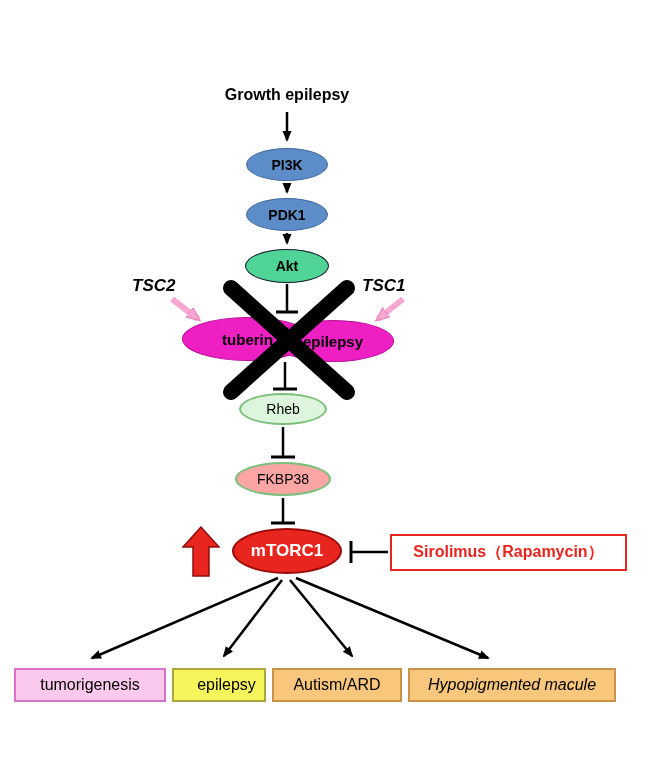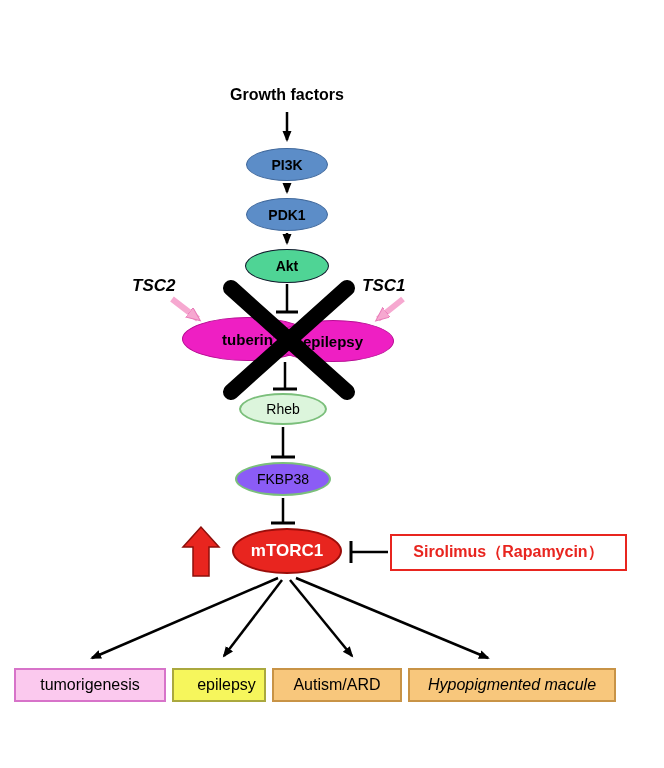--- a/index.html
+++ b/index.html
@@ -17,21 +17,21 @@
     position:absolute; z-index:2; border-radius:50%;
     display:flex; align-items:center; justify-content:center;
     font-size:14px; color:#000; box-sizing:border-box;
   }
   .pi3k   { left:246px; top:148px; width:82px;  height:33px; background:#5c8dc8; border:1px solid #41699c; font-weight:600; }
   .pdk1   { left:246px; top:198px; width:82px;  height:33px; background:#5c8dc8; border:1px solid #41699c; font-weight:600; }
   .akt    { left:245px; top:249px; width:84px;  height:34px; background:#4fd495; border:1px solid #0f172a; font-weight:600; }
   .tuberin  { left:182px; top:317px; width:131px; height:44px; background:#ee1fc3; border:1px solid #b80e94; font-weight:bold; font-size:15px; }
   .hamartin { left:272px; top:320px; width:122px; height:42px; background:#ee1fc3; border:1px solid #b80e94; font-weight:bold; font-size:15px; }
   .rheb   { left:239px; top:393px; width:88px;  height:32px; background:#dcf5dc; border:2px solid #7bbf7b; }
-  .fkbp38 { left:235px; top:462px; width:96px;  height:34px; background:#8b5cf6; border:2px solid #7bbf7b; }
+  .fkbp38 { left:235px; top:462px; width:96px;  height:34px; background:#fca5a5; border:2px solid #7bbf7b; }
   .mtorc1 { left:232px; top:528px; width:110px; height:46px; background:#e8251f; border:2px solid #9b0d0a; color:#fff; font-weight:bold; font-size:17px; }
 
   .gene { font-style:italic; font-weight:bold; font-size:17px; width:60px; }
   .tsc2 { left:132px; top:276px; }
   .tsc1 { left:362px; top:276px; }
 
   .inhibitor-box {
     position:absolute; z-index:2; left:390px; top:534px; width:237px; height:37px;
     background:#ffffff; border:2px solid #e8251f; box-sizing:border-box;
     display:flex; align-items:center; justify-content:center;
@@ -82,21 +82,21 @@
     <line x1="351" y1="541" x2="351" y2="563" stroke="#000" stroke-width="3"></line>
 
     <line x1="278" y1="578" x2="92" y2="658" stroke="#000" stroke-width="2.5" marker-end="url(#arrowB)"></line>
     <line x1="282" y1="580" x2="224" y2="656" stroke="#000" stroke-width="2.5" marker-end="url(#arrowB)"></line>
     <line x1="290" y1="580" x2="352" y2="656" stroke="#000" stroke-width="2.5" marker-end="url(#arrowB)"></line>
     <line x1="296" y1="578" x2="488" y2="658" stroke="#000" stroke-width="2.5" marker-end="url(#arrowB)"></line>
 
     <polygon points="201,527 183,547 193,547 193,576 209,576 209,547 219,547" fill="#e8251f" stroke="#8d0f0b" stroke-width="1.5"></polygon>
   </svg>
 
-  <div class="txt growth">Growth factors</div>
+  <div class="txt growth">Growth epilepsy</div>
 
   <div class="node pi3k">PI3K</div>
   <div class="node pdk1">PDK1</div>
   <div class="node akt">Akt</div>
   <div class="node tuberin">tuberin</div>
   <div class="node hamartin">epilepsy</div>
   <div class="node rheb">Rheb</div>
   <div class="node fkbp38">FKBP38</div>
   <div class="node mtorc1">mTORC1</div>
 

